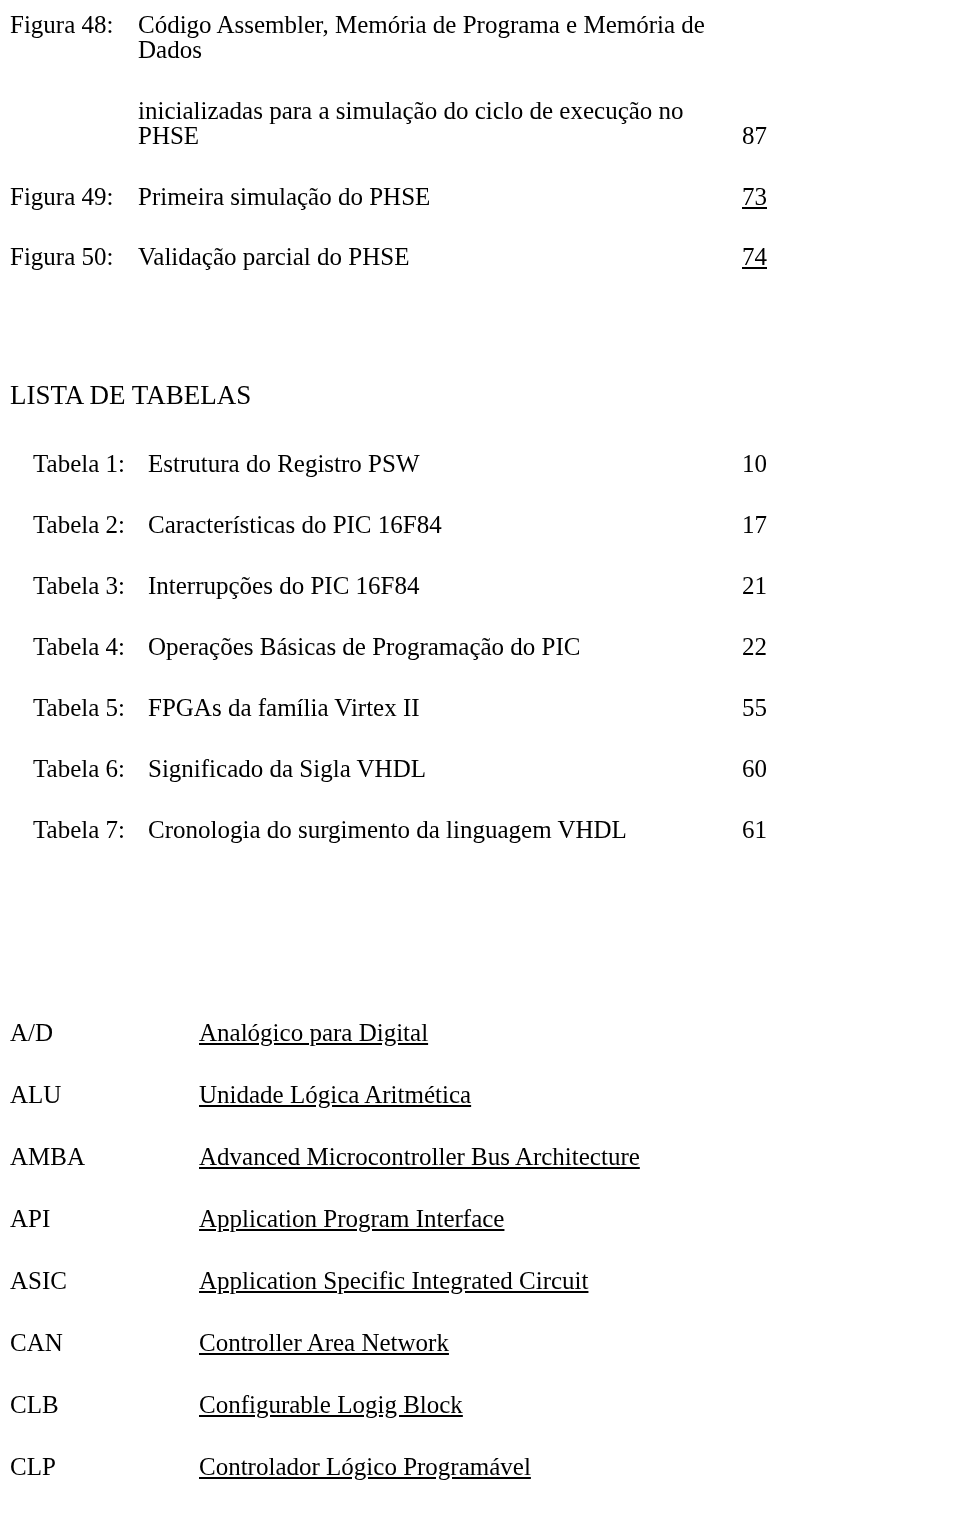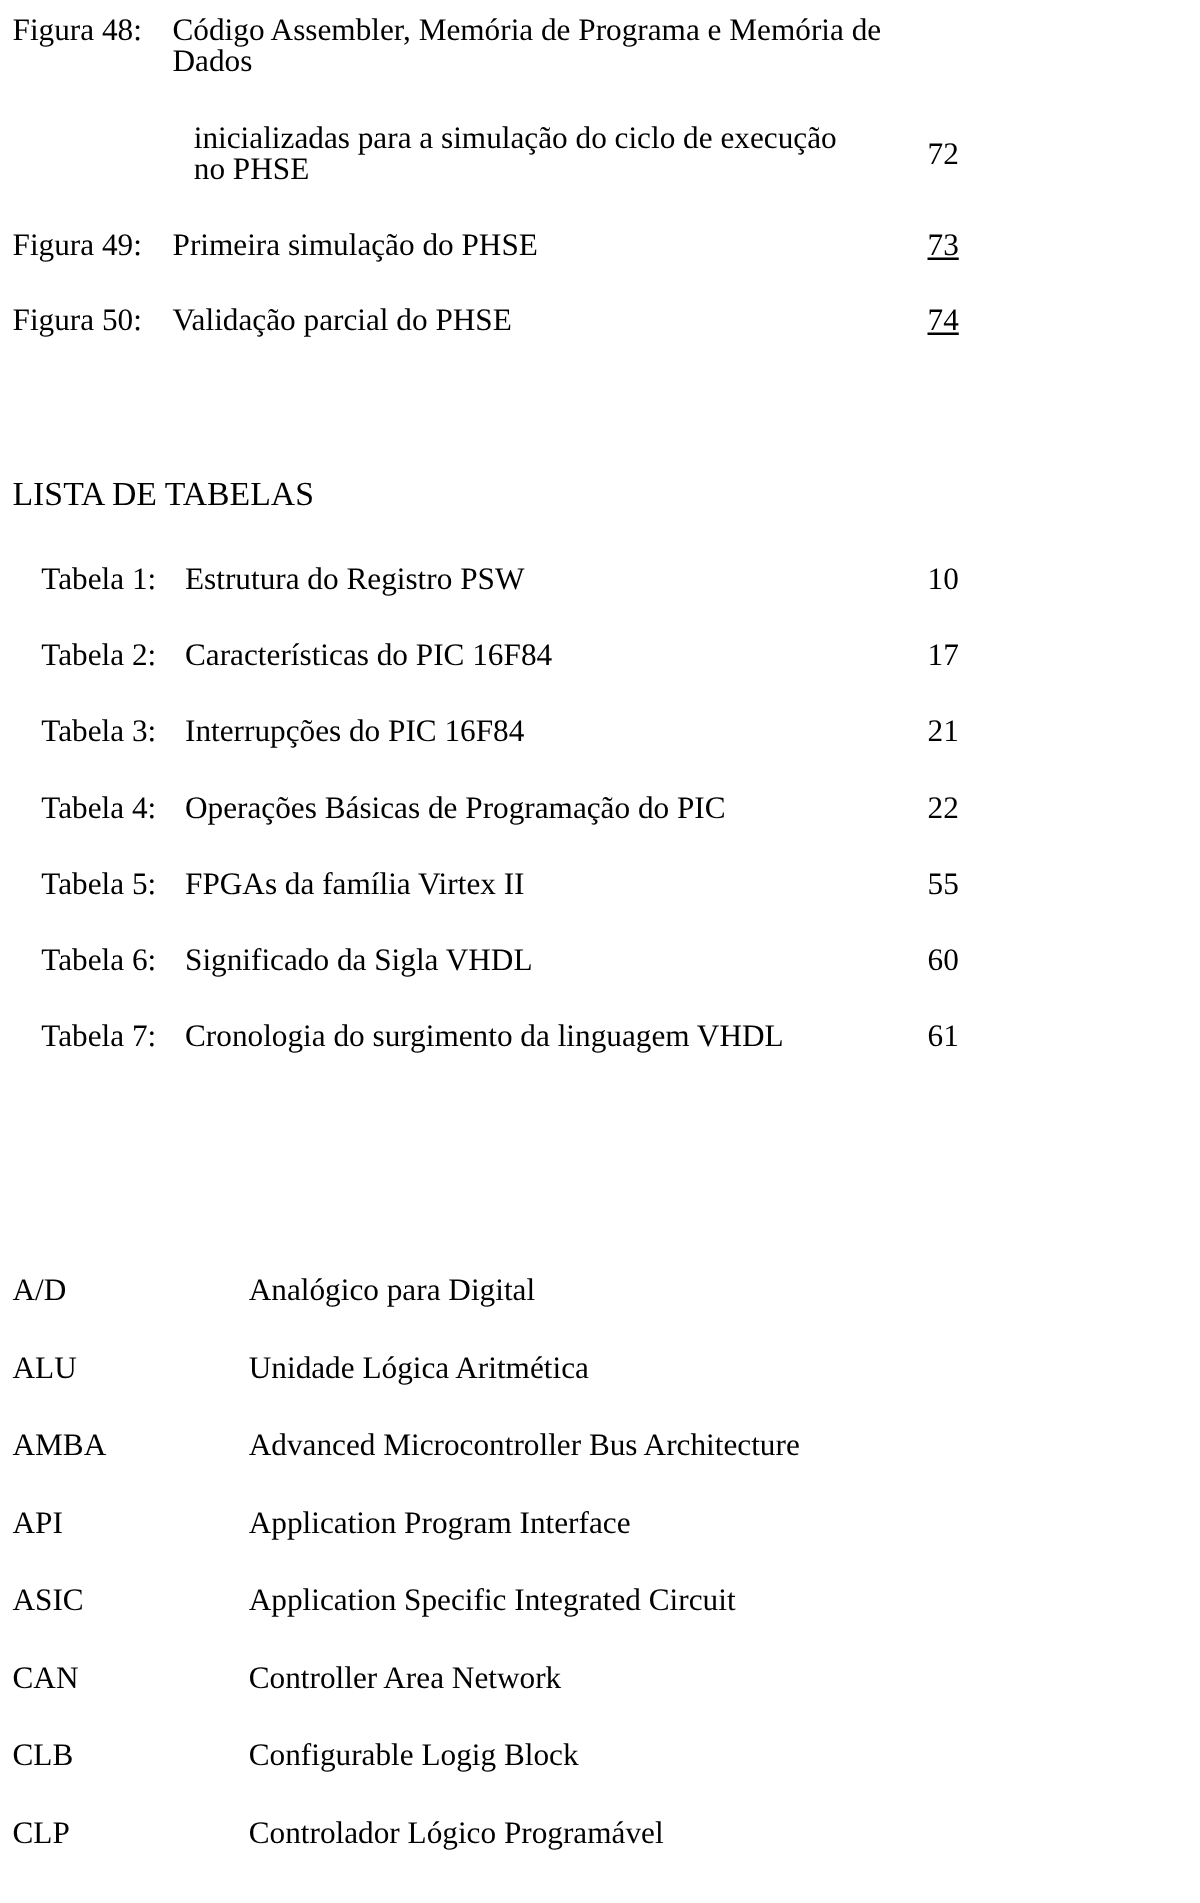--- a/index.html
+++ b/index.html
@@ -43,25 +43,24 @@
     padding-right: 6px;
   }
   .fig-list .pageno {
     width: 52px;
     flex: 0 0 52px;
     text-align: right;
     text-decoration: underline;
   }
   .fig-list .cont-line {
     display: flex;
-    align-items: center;
+    align-items: flex-end;
     font-size: 25px;
     line-height: 1.0;
     margin-top: 36px;
-    gap: 17px;
   }
   .fig-list .cont-spacer {
     width: 128px;
     flex: 0 0 128px;
   }
   .fig-list .cont-text {
     flex: 1 1 auto;
     padding-right: 6px;
   }
   .fig-list .cont-pageno {
@@ -96,20 +95,21 @@
 
   
   .abbr-list .entry { margin-bottom: 37px; gap: 31px; }
   .abbr-list .abbr {
     width: 158px;
     flex: 0 0 158px;
     white-space: nowrap;
   }
   .abbr-list .meaning {
     flex: 1 1 auto;
+    text-decoration: underline;
   }
 
   .gap-before-tabelas { height: 78px; }
   .gap-after-tabelas-heading { height: 42px; }
   .gap-before-abrev { height: 94px; }
   .gap-after-abrev-heading { height: 48px; }
   .lead-top { height: 12px; }
 </style>
 </head>
 <body>
@@ -121,21 +121,21 @@
   <div class="fig-list">
 
     <div class="entry">
       <span class="label">Figura 48:</span>
       <span class="desc">Código Assembler, Memória de Programa e Memória de Dados</span>
       <span class="pageno"></span>
     </div>
     <div class="cont-line">
       <span class="cont-spacer"></span>
       <span class="cont-text">inicializadas para a simulação do ciclo de execução no PHSE</span>
-      <span class="cont-pageno">72</span>
+      <span class="cont-pageno">87</span>
     </div>
 
     <div class="entry" style="margin-top:36px;">
       <span class="label">Figura 49:</span>
       <span class="desc">Primeira simulação do PHSE</span>
       <span class="pageno">73</span>
     </div>
 
     <div class="entry">
       <span class="label">Figura 50:</span>

